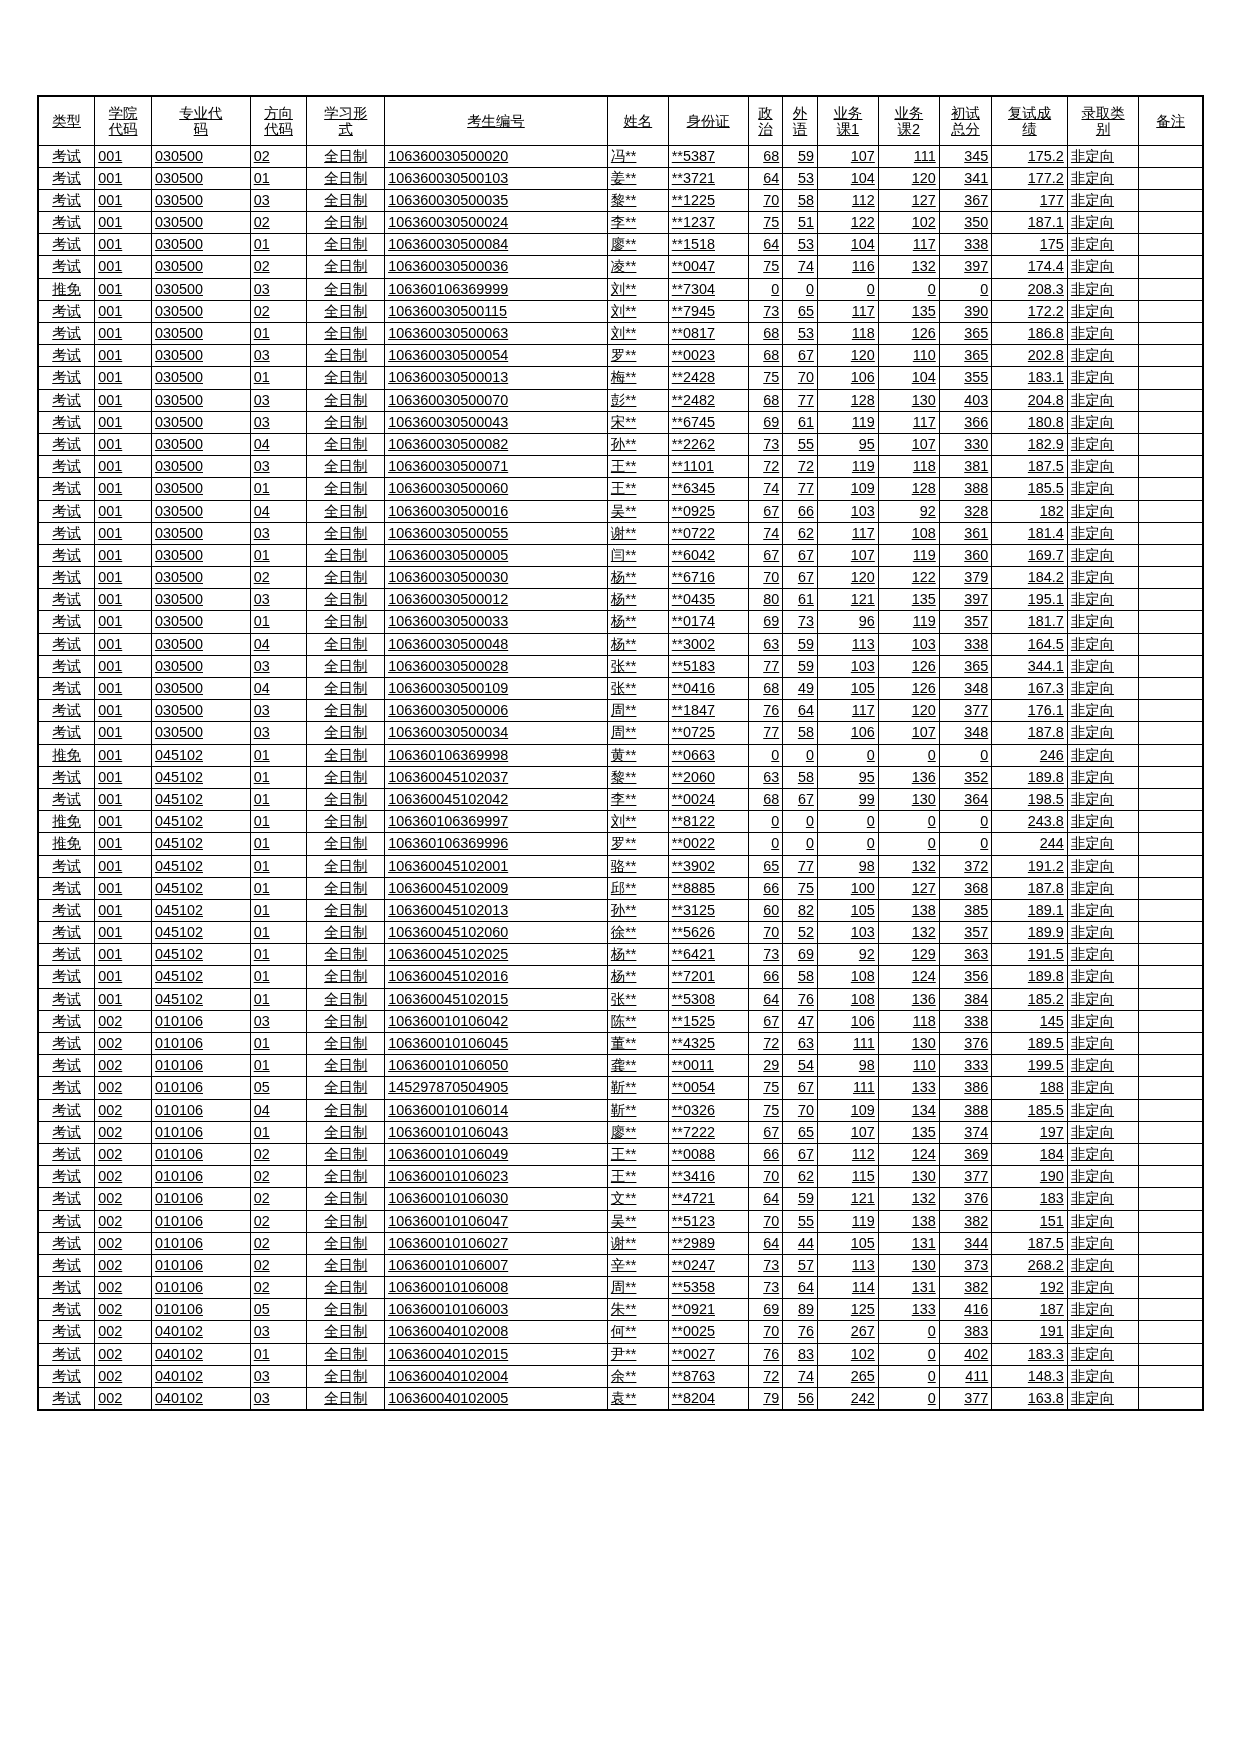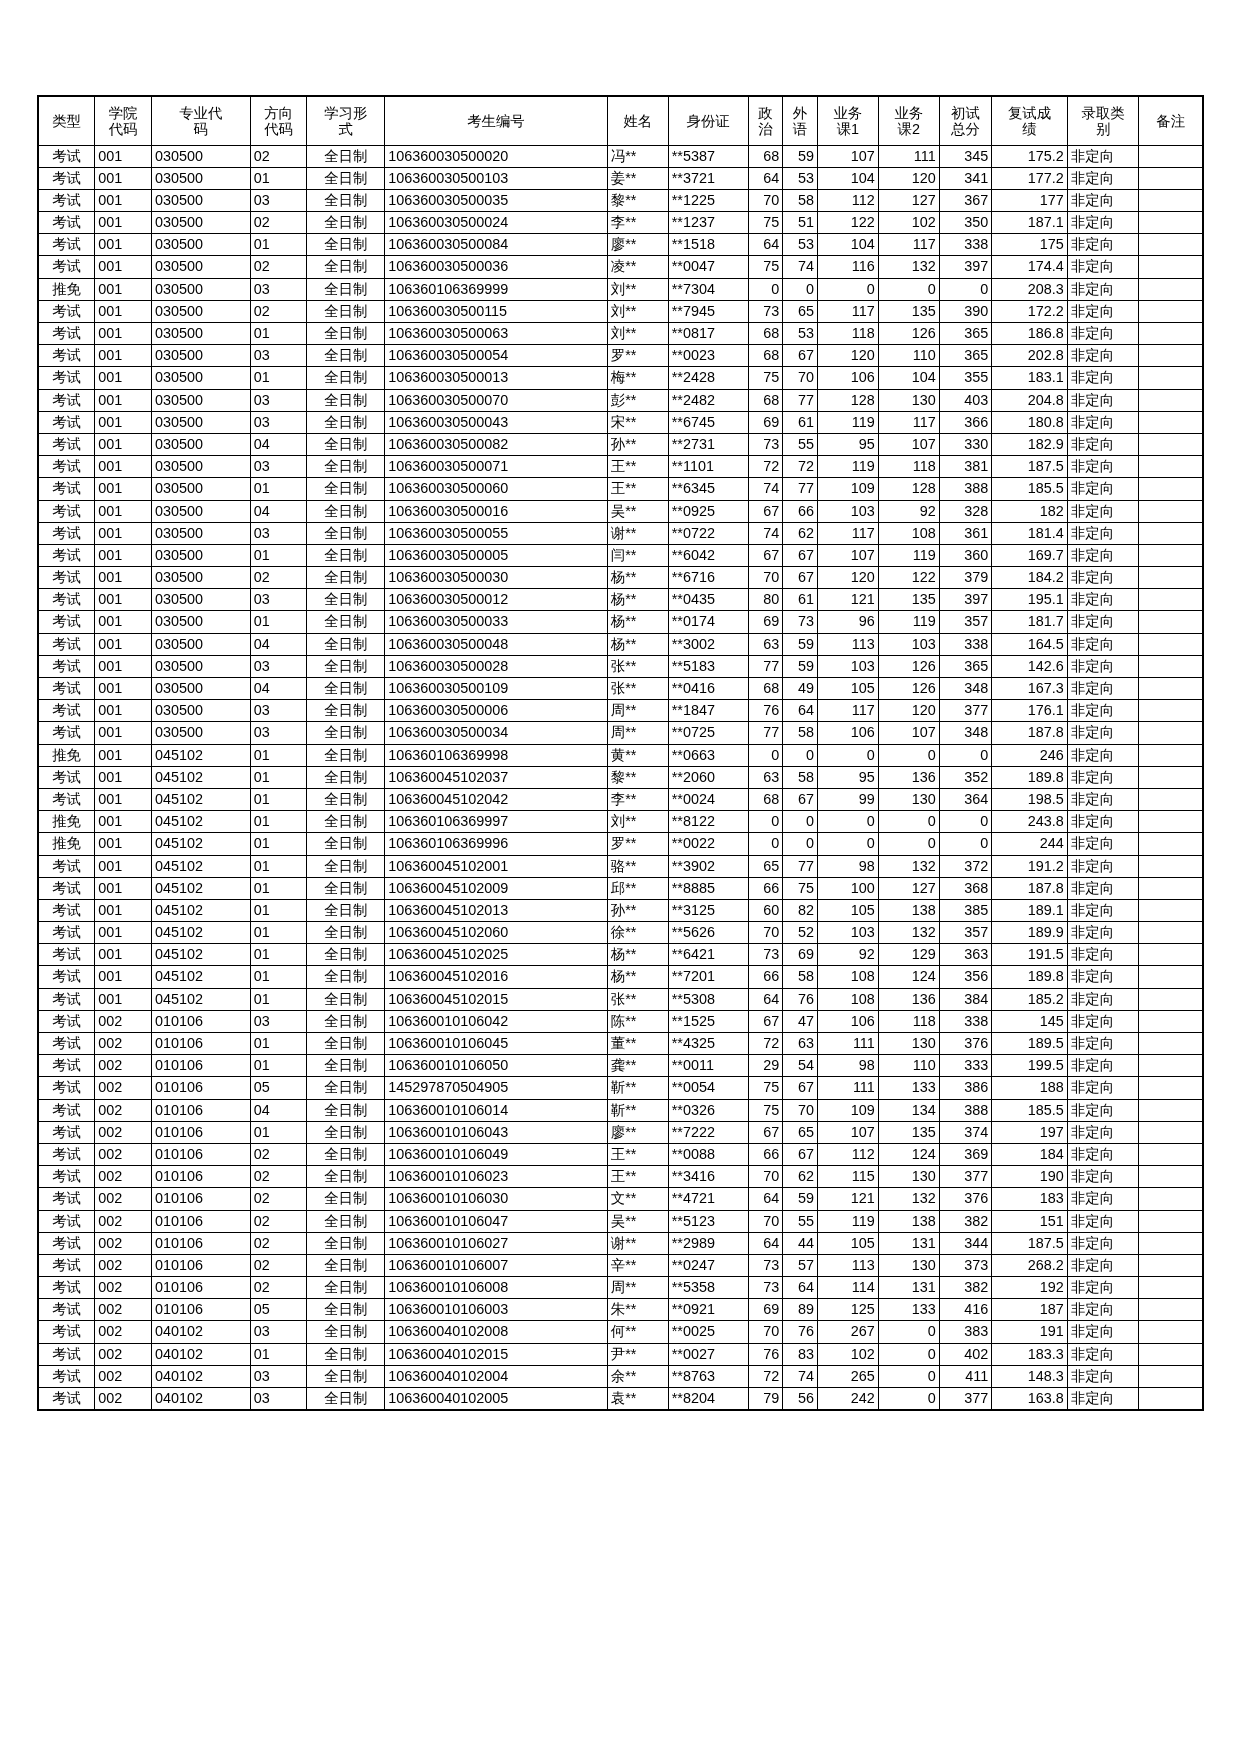--- a/index.html
+++ b/index.html
@@ -13,20 +13,21 @@
     font-family: "Liberation Sans", "DejaVu Sans", sans-serif;
     color: #000000;
     overflow: hidden;
   }
   #page {
     position: relative;
     width: 1240px;
     height: 1753px;
     box-sizing: border-box;
     padding: 95px 0 0 37px;
+    text-decoration: underline;
   }
   table.admit {
     border-collapse: collapse;
     table-layout: fixed;
     width: 1167px;
     font-size: 14.4px;
     line-height: 1.05;
   }
   table.admit th,
   table.admit td {
@@ -398,21 +399,21 @@
           <td class="l"></td>
         </tr>
         <tr>
           <td class="c">考试</td>
           <td class="l">001</td>
           <td class="l">030500</td>
           <td class="l">04</td>
           <td class="c">全日制</td>
           <td class="l">106360030500082</td>
           <td class="l">孙**</td>
-          <td class="l">**2731</td>
+          <td class="l">**2262</td>
           <td class="r">73</td>
           <td class="r">55</td>
           <td class="r">95</td>
           <td class="r">107</td>
           <td class="r">330</td>
           <td class="r">182.9</td>
           <td class="l">非定向</td>
           <td class="l"></td>
         </tr>
         <tr>
@@ -584,21 +585,21 @@
           <td class="l">03</td>
           <td class="c">全日制</td>
           <td class="l">106360030500028</td>
           <td class="l">张**</td>
           <td class="l">**5183</td>
           <td class="r">77</td>
           <td class="r">59</td>
           <td class="r">103</td>
           <td class="r">126</td>
           <td class="r">365</td>
-          <td class="r">142.6</td>
+          <td class="r">344.1</td>
           <td class="l">非定向</td>
           <td class="l"></td>
         </tr>
         <tr>
           <td class="c">考试</td>
           <td class="l">001</td>
           <td class="l">030500</td>
           <td class="l">04</td>
           <td class="c">全日制</td>
           <td class="l">106360030500109</td>

